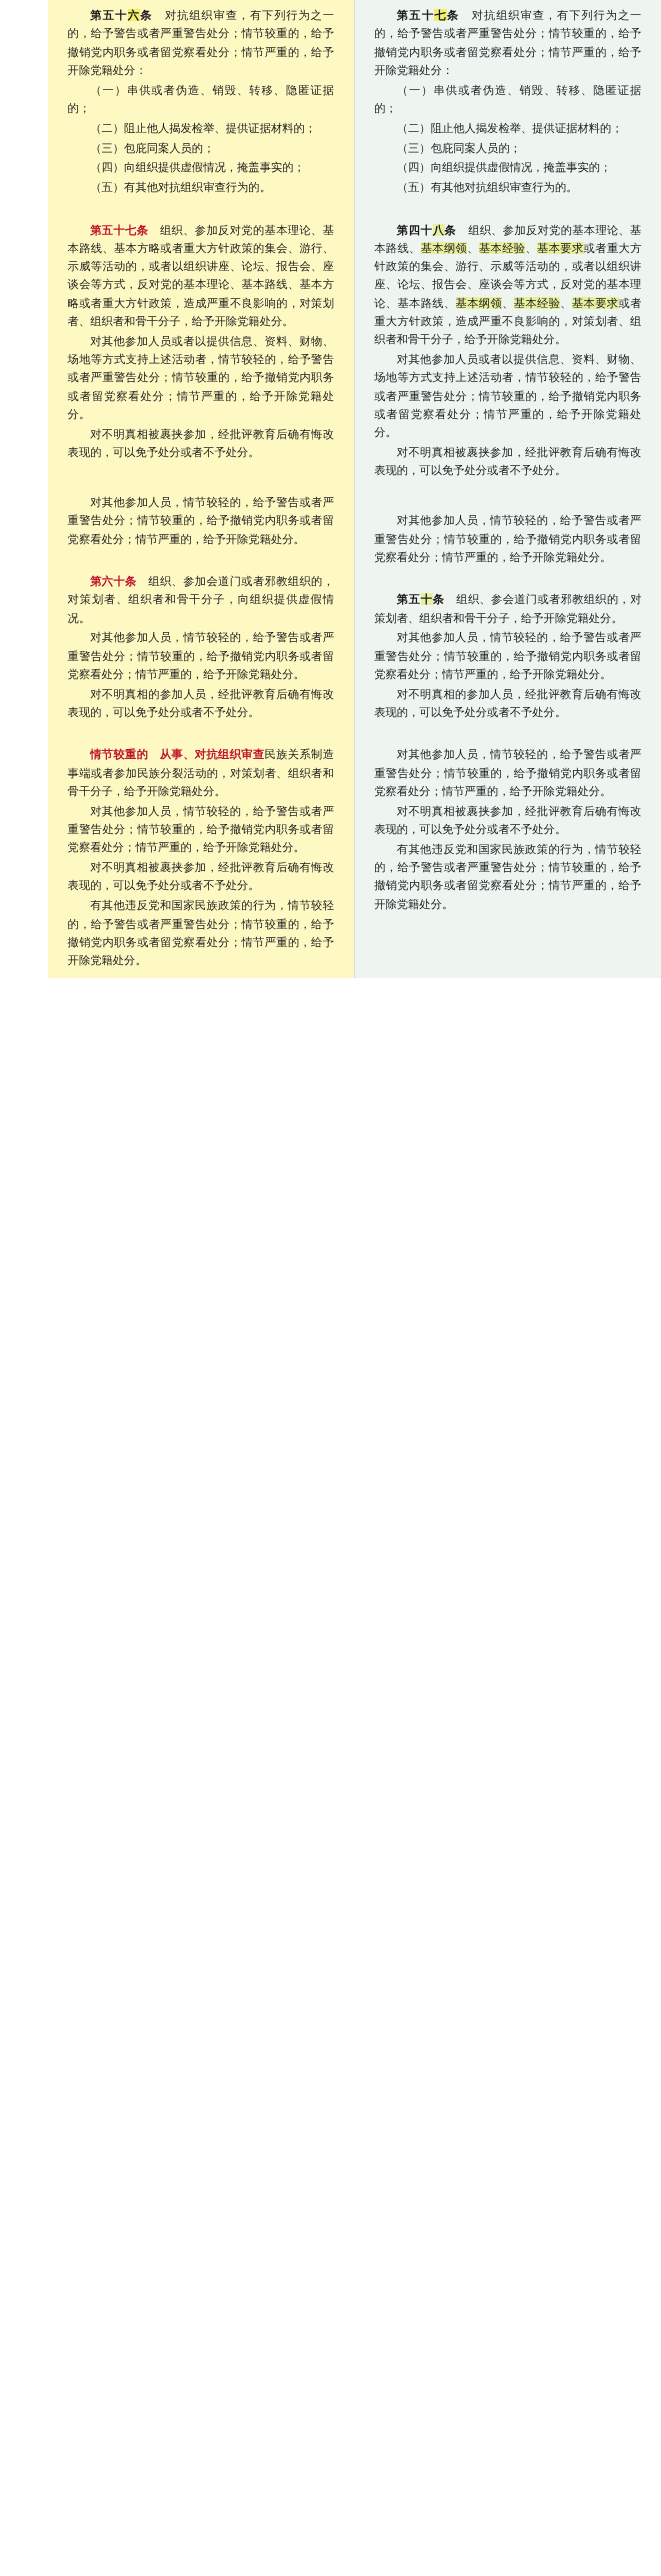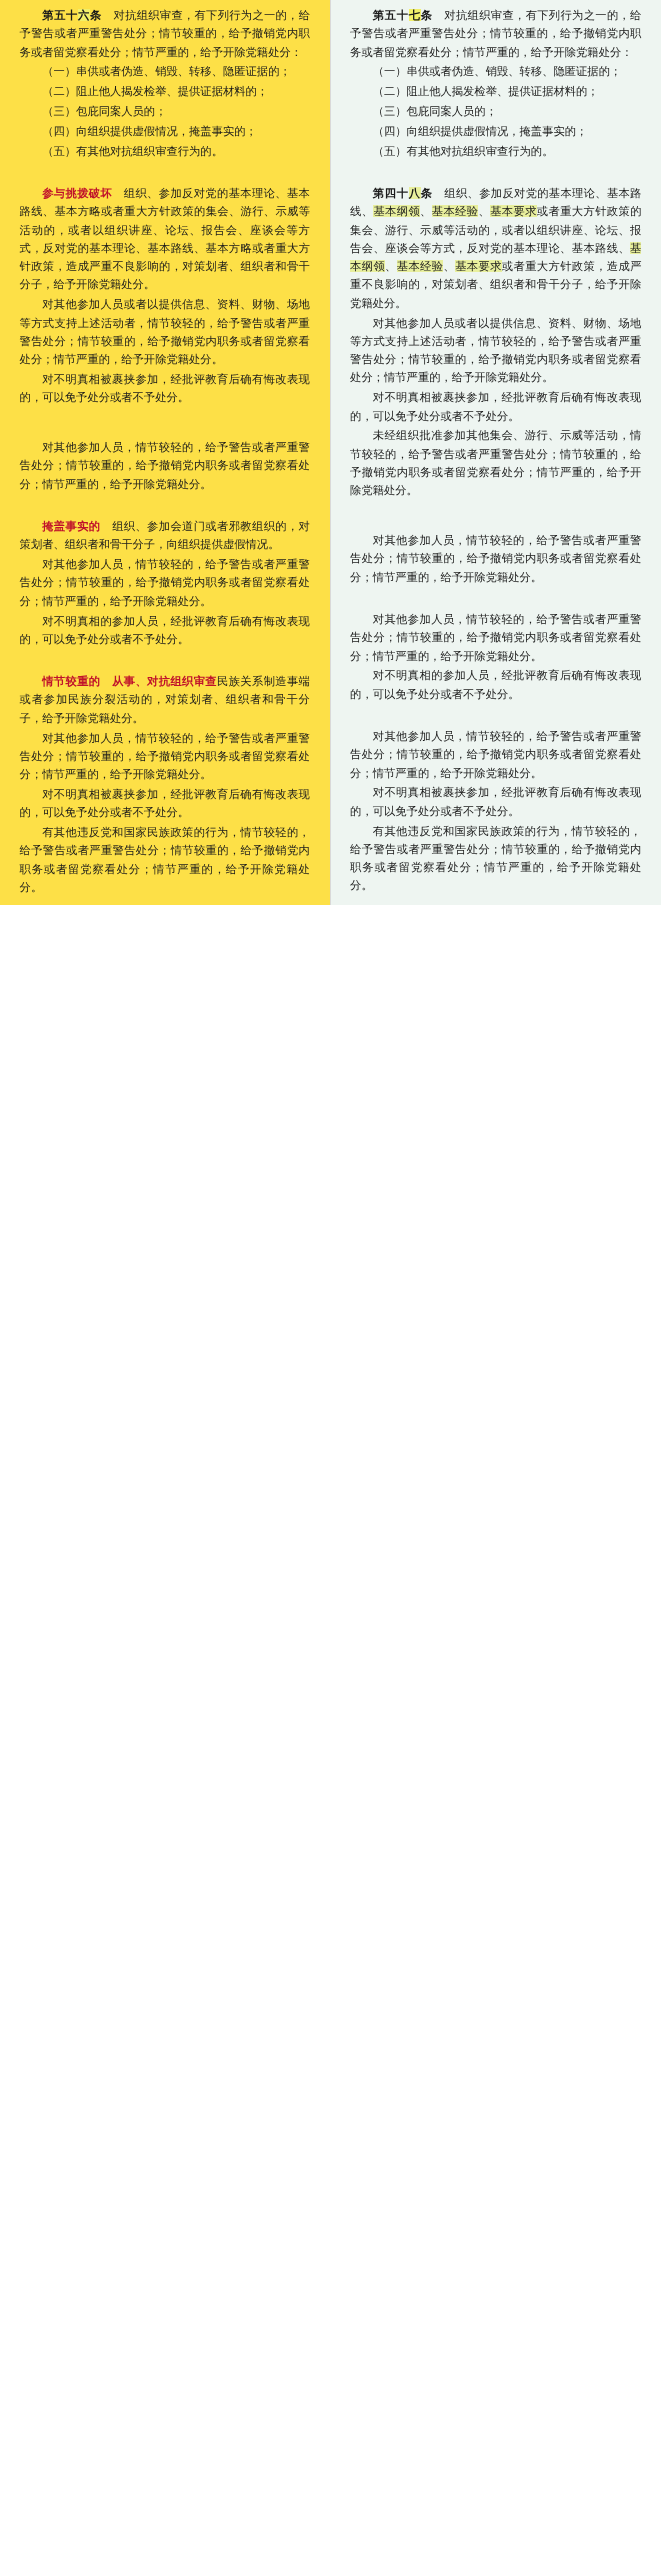--- a/index.html
+++ b/index.html
@@ -13,21 +13,21 @@
   .doc{
     width:661px;
     display:flex;
     align-items:stretch;
   }
   .col{
     width:331px;
     box-sizing:border-box;
     padding:6px 19.6px 7.5px 19.6px;
   }
-  .col.left{background:#fde047;border-right:0.8px solid #d9d9d9;}
+  .col.left{background:#fef9c3;border-right:0.8px solid #d9d9d9;margin-left:48px;}
   .col.right{background:#eef5f1;}
   .art{
     margin:0 0 0 0;
   }
   .p{
     margin:0 0 1.5px 0;
     text-indent:2em;
     line-height:1.62;
     text-align:justify;
     text-justify:inter-ideograph;
@@ -57,35 +57,35 @@
       <p class="p">（一）串供或者伪造、销毁、转移、隐匿证据的；</p>
       <p class="p">（二）阻止他人揭发检举、提供证据材料的；</p>
       <p class="p">（三）包庇同案人员的；</p>
       <p class="p">（四）向组织提供虚假情况，掩盖事实的；</p>
       <p class="p">（五）有其他对抗组织审查行为的。</p>
     </div>
 
     <div class="gap-xl"></div>
 
     <div class="art">
-      <p class="p first"><span class="num-red">参与挑拨破坏</span>　组织、参加反对党的基本理论、基本路线、<span class="bold">基本方略</span>或者重大方针政策的集会、游行、示威等活动的，或者以组织讲座、论坛、报告会、座谈会等方式，反对党的基本理论、基本路线、<span class="bold">基本方略</span>或者重大方针政策，造成严重不良影响的，对策划者、组织者和骨干分子，给予开除党籍处分。</p>
+      <p class="p first"><span class="num-red">第五十七条</span>　组织、参加反对党的基本理论、基本路线、<span class="bold">基本方略</span>或者重大方针政策的集会、游行、示威等活动的，或者以组织讲座、论坛、报告会、座谈会等方式，反对党的基本理论、基本路线、<span class="bold">基本方略</span>或者重大方针政策，造成严重不良影响的，对策划者、组织者和骨干分子，给予开除党籍处分。</p>
       <p class="p">对其他参加人员或者以提供信息、资料、财物、场地等方式支持上述活动者，情节较轻的，给予警告或者严重警告处分；情节较重的，给予撤销党内职务或者留党察看处分；情节严重的，给予开除党籍处分。</p>
       <p class="p">对不明真相被裹挟参加，经批评教育后确有悔改表现的，可以免予处分或者不予处分。</p>
     </div>
 
     <div class="spacer-block"></div>
 
     <div class="art">
       <p class="p">对其他参加人员，情节较轻的，给予警告或者严重警告处分；情节较重的，给予撤销党内职务或者留党察看处分；情节严重的，给予开除党籍处分。</p>
     </div>
 
     <div class="gap-xl"></div>
 
     <div class="art">
-      <p class="p first"><span class="num-red">掩盖事实的</span>　<span>组织、参加会道门或者邪教组织的，对策划者、组织者和骨干分子，向组织提供虚假情况。</span></p>
+      <p class="p first"><span class="num-red">第六十条</span>　<span>组织、参加会道门或者邪教组织的，对策划者、组织者和骨干分子，向组织提供虚假情况。</span></p>
       <p class="p">对其他参加人员，情节较轻的，给予警告或者严重警告处分；情节较重的，给予撤销党内职务或者留党察看处分；情节严重的，给予开除党籍处分。</p>
       <p class="p">对不明真相的参加人员，经批评教育后确有悔改表现的，可以免予处分或者不予处分。</p>
     </div>
 
     <div class="gap-xl"></div>
 
     <div class="art">
       <p class="p first"><span class="num-red">情节较重的</span>　<span class="red">从事、对抗组织审查</span><span>民族关系制造事端或者参加民族分裂活动的，对策划者、组织者和骨干分子，给予开除党籍处分。</span></p>
       <p class="p">对其他参加人员，情节较轻的，给予警告或者严重警告处分；情节较重的，给予撤销党内职务或者留党察看处分；情节严重的，给予开除党籍处分。</p>
       <p class="p">对不明真相被裹挟参加，经批评教育后确有悔改表现的，可以免予处分或者不予处分。</p>
@@ -104,32 +104,32 @@
       <p class="p">（四）向组织提供虚假情况，掩盖事实的；</p>
       <p class="p">（五）有其他对抗组织审查行为的。</p>
     </div>
 
     <div class="gap-xl"></div>
 
     <div class="art">
       <p class="p first"><span class="num">第四十<span class="hl-gy">八</span>条</span>　组织、参加反对党的基本理论、基本路线、<span class="hl-gy">基本纲领</span>、<span class="hl-gy">基本经验</span>、<span class="hl-gy">基本要求</span>或者重大方针政策的集会、游行、示威等活动的，或者以组织讲座、论坛、报告会、座谈会等方式，反对党的基本理论、基本路线、<span class="hl-gy">基本纲领</span>、<span class="hl-gy">基本经验</span>、<span class="hl-gy">基本要求</span>或者重大方针政策，造成严重不良影响的，对策划者、组织者和骨干分子，给予开除党籍处分。</p>
       <p class="p">对其他参加人员或者以提供信息、资料、财物、场地等方式支持上述活动者，情节较轻的，给予警告或者严重警告处分；情节较重的，给予撤销党内职务或者留党察看处分；情节严重的，给予开除党籍处分。</p>
       <p class="p">对不明真相被裹挟参加，经批评教育后确有悔改表现的，可以免予处分或者不予处分。</p>
-      <p class="p">未经组织批准参加其他集会、游行、示威等活动，情节较轻的，给予警告或者严重警告处分；情节较重的，给予撤销党内职务或者留党察看处分；情节严重的，给予开除党籍处分。</p>
     </div>
 
     <div class="spacer-block"></div>
 
     <div class="art">
       <p class="p">对其他参加人员，情节较轻的，给予警告或者严重警告处分；情节较重的，给予撤销党内职务或者留党察看处分；情节严重的，给予开除党籍处分。</p>
     </div>
 
     <div class="gap-xl"></div>
 
     <div class="art">
+      <p class="p first"><span class="num">第五<span class="hl-gy">十</span>条</span>　<span>组织、参会道门或者邪教组织的，对策划者、组织者和骨干分子，给予开除党籍处分。</span></p>
       <p class="p">对其他参加人员，情节较轻的，给予警告或者严重警告处分；情节较重的，给予撤销党内职务或者留党察看处分；情节严重的，给予开除党籍处分。</p>
       <p class="p">对不明真相的参加人员，经批评教育后确有悔改表现的，可以免予处分或者不予处分。</p>
     </div>
 
     <div class="gap-xl"></div>
 
     <div class="art">
       <p class="p">对其他参加人员，情节较轻的，给予警告或者严重警告处分；情节较重的，给予撤销党内职务或者留党察看处分；情节严重的，给予开除党籍处分。</p>
       <p class="p">对不明真相被裹挟参加，经批评教育后确有悔改表现的，可以免予处分或者不予处分。</p>
       <p class="p">有其他违反党和国家民族政策的行为，情节较轻的，给予警告或者严重警告处分；情节较重的，给予撤销党内职务或者留党察看处分；情节严重的，给予开除党籍处分。</p>

